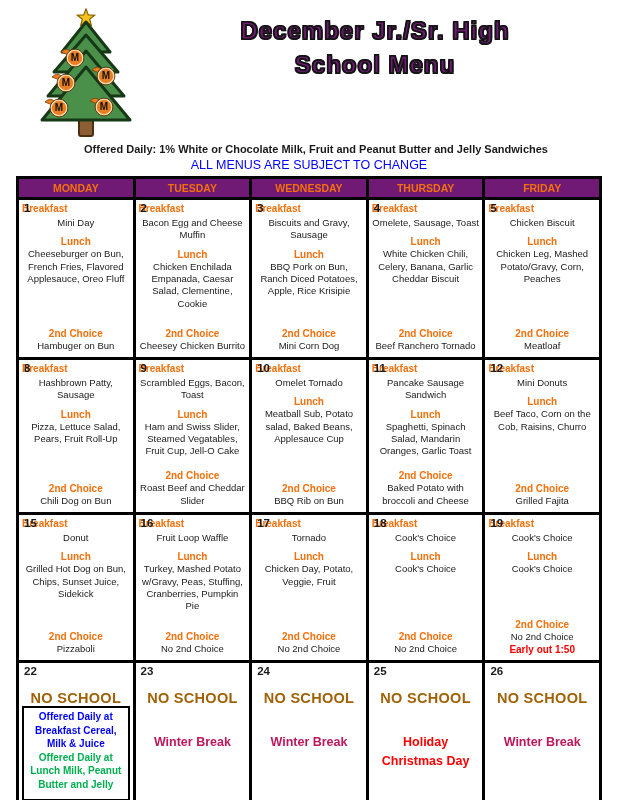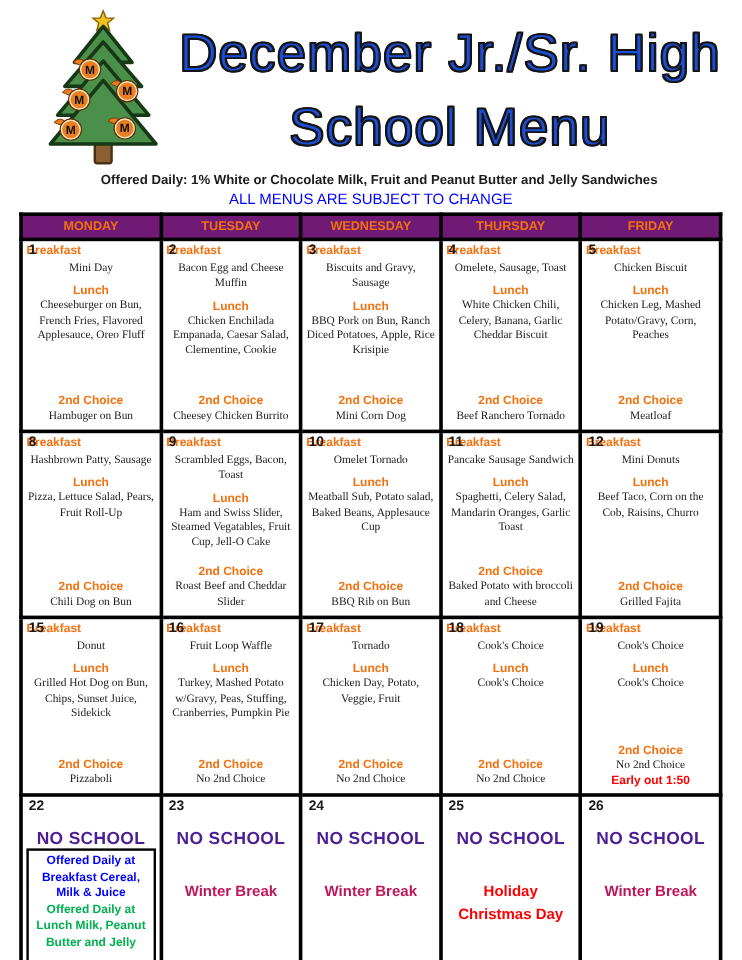--- a/index.html
+++ b/index.html
@@ -4,21 +4,21 @@
 <style>
   html,body { margin:0; padding:0; background:#ffffff; }
   body { width:618px; height:800px; font-family:"Liberation Sans", sans-serif; color:#1a1a1a; }
   .page { position:relative; width:618px; height:800px; overflow:hidden; }
 
   
   .masthead { display:flex; align-items:flex-start; padding-top:8px; }
   .tree-wrap { margin-left:26px; width:120px; flex:0 0 auto; }
   .title-block { flex:1; text-align:center; padding:6px 14px 0 0; }
   .title-line {
-    font-size:44px; font-weight:normal; color:#1d4ed8; letter-spacing:1px; line-height:1.42;
+    font-size:24px; font-weight:bold; color:#701a75; letter-spacing:1px; line-height:1.42;
     -webkit-text-stroke:1.5px #141414;
     text-shadow:-1px -1px 0 #141414, 1px -1px 0 #141414, -1px 1px 0 #141414, 1px 1px 0 #141414;
   }
 
   .offered-daily { text-align:center; font-weight:bold; font-size:11px; margin-top:-4px;padding-left:14px; }
   .subject-change { text-align:center; font-weight:normal; font-size:12.5px; color:#0000FE; margin-top:3px; }
 
   
   table.calendar { border-collapse:collapse; table-layout:fixed; width:586px; margin:4px auto 0 auto; border:2px solid #000; }
   th, td { border:3px solid #000; }
@@ -27,26 +27,26 @@
   tbody tr:nth-child(1) td { height:157px; }
   tbody tr:nth-child(2) td { height:152px; }
   tbody tr:nth-child(3) td { height:145px; }
   tbody tr:nth-child(4) td { height:142px; }
 
   .cell { position:relative; display:flex; flex-direction:column; height:100%; box-sizing:border-box; padding:3px 3px 5px 3px; font-size:9.5px; }
   .cell-head { position:relative; min-height:13px; }
   .day-num { position:absolute; left:2px; top:-1px; font-weight:bold; font-size:11.5px; }
   .sec-label { color:#F4700C; font-weight:bold; font-size:10px; text-align:center; }
   .lunch-label { margin-top:7px; }
-  .menu-text { text-align:center; line-height:1.3; margin-top:1px;font-family:Liberation Serif, serif; }
+  .menu-text { text-align:center; line-height:1.3; margin-top:1px; }
   .choice-block { margin-top:auto; }
   .early-note { color:#FF0000; font-weight:bold; font-size:10px; text-align:center; margin-top:1px; }
 
   
-  .no-school { color:#4c1d95; font-weight:bold; font-size:14.5px; text-align:center; margin-top:11px; letter-spacing:0.3px; }
+  .no-school { color:#a16207; font-weight:bold; font-size:14.5px; text-align:center; margin-top:11px; letter-spacing:0.3px; }
   .break-note { font-weight:bold; font-size:12.5px; text-align:center; margin-top:27px; white-space:pre-line; line-height:1.5; }
   .note-blue { color:#be185d; }
   .note-red { color:#FF0000; }
   .offered-box { margin-top:auto; border:2.5px solid #000; padding:2px 1px 8px 1px; font-weight:bold; font-size:10px; text-align:center; line-height:1.35; }
   .offered-box .line-blue { color:#0000FE; }
   .offered-box .line-green { color:#00B050; }
 </style>
 </head>
 <body>
 
@@ -214,21 +214,21 @@
                 <div class="sec-label">2nd Choice</div>
                 <div class="menu-text">BBQ Rib on Bun</div>
               </div>
             </div>
           </td>
           <td>
             <div class="cell">
               <div class="cell-head"><span class="day-num">11</span><span class="sec-label">Breakfast</span></div>
               <div class="menu-text">Pancake Sausage Sandwich</div>
               <div class="sec-label lunch-label">Lunch</div>
-              <div class="menu-text">Spaghetti, Celery Salad, Mandarin Oranges, Garlic Toast</div>
+              <div class="menu-text">Spaghetti, Spinach Salad, Mandarin Oranges, Garlic Toast</div>
               <div class="choice-block">
                 <div class="sec-label">2nd Choice</div>
                 <div class="menu-text">Baked Potato with broccoli and Cheese</div>
               </div>
             </div>
           </td>
           <td>
             <div class="cell">
               <div class="cell-head"><span class="day-num">12</span><span class="sec-label">Breakfast</span></div>
               <div class="menu-text">Mini Donuts</div>

